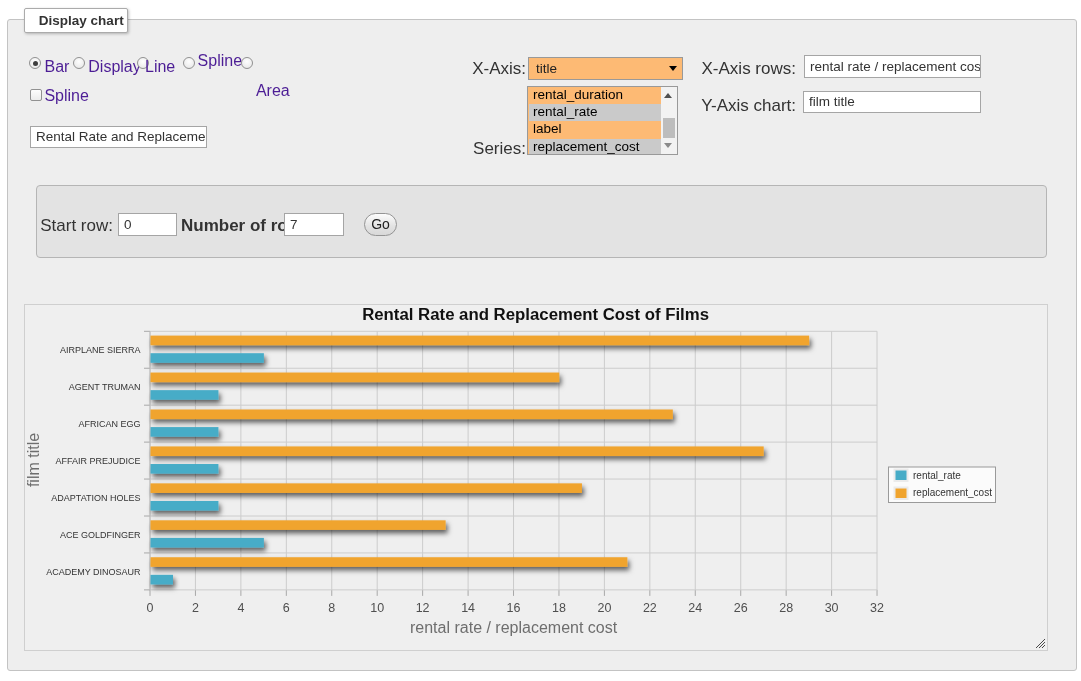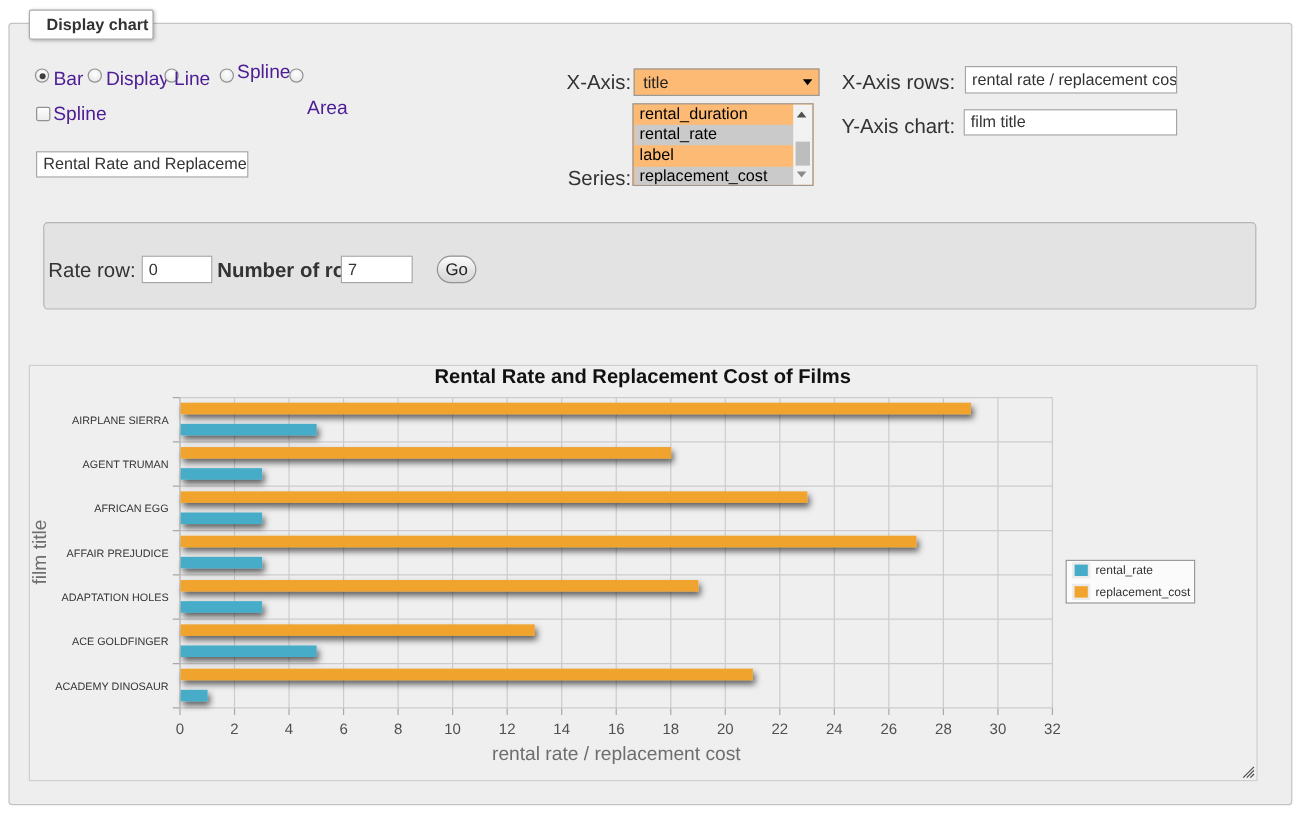--- a/index.html
+++ b/index.html
@@ -58,21 +58,21 @@
     <div class="abs" style="left:135px;top:31px;width:12px;height:20px;background:#bdbdbd;"></div>
     <div class="abs" style="left:136px;top:56px;width:0;height:0;border-left:4.5px solid transparent;border-right:4.5px solid transparent;border-top:5px solid #8a8a8a;"></div>
   </div>
 
   <div class="abs rlbl" style="left:646px;top:59px;width:150px;">X-Axis rows:</div>
   <div class="abs tinput" style="left:804px;top:55px;width:177px;height:23px;line-height:21px;">rental rate / replacement cost</div>
   <div class="abs rlbl" style="left:646px;top:96px;width:150px;">Y-Axis chart:</div>
   <div class="abs tinput" style="left:803px;top:91px;width:178px;height:22px;line-height:20px;">film title</div>
 
   <div class="abs" id="grAy"></div>
-  <div class="abs rlbl" style="left:13px;top:216px;width:100px;">Rate row:</div>
+  <div class="abs rlbl" style="left:13px;top:216px;width:100px;">Start row:</div>
   <div class="abs tinput" style="left:118px;top:213px;width:59px;height:23px;line-height:21px;">0</div>
   <div class="abs rlbl" style="left:181px;top:216px;width:100px;font-weight:bold;">Number of rows:</div>
   <div class="abs tinput" style="left:284px;top:213px;width:60px;height:23px;line-height:21px;">7</div>
   <div class="abs" id="gobtn">Go</div>
 
   <div class="abs" id="chartbox"></div>
   <svg class="abs" style="left:24px;top:304px;" width="1024" height="347" viewBox="0 0 1024 347">
     <defs>
       <filter id="sh" x="-30%" y="-80%" width="160%" height="300%">
         <feDropShadow dx="2" dy="3.5" stdDeviation="2.5" flood-color="#000000" flood-opacity="0.6"></feDropShadow>

